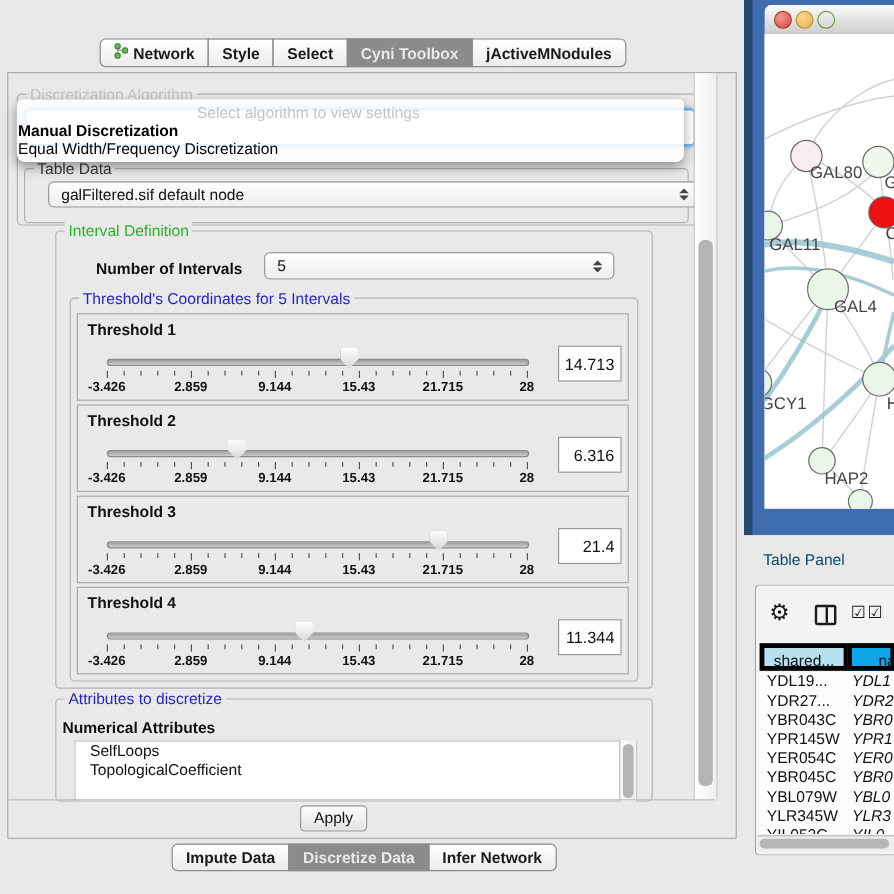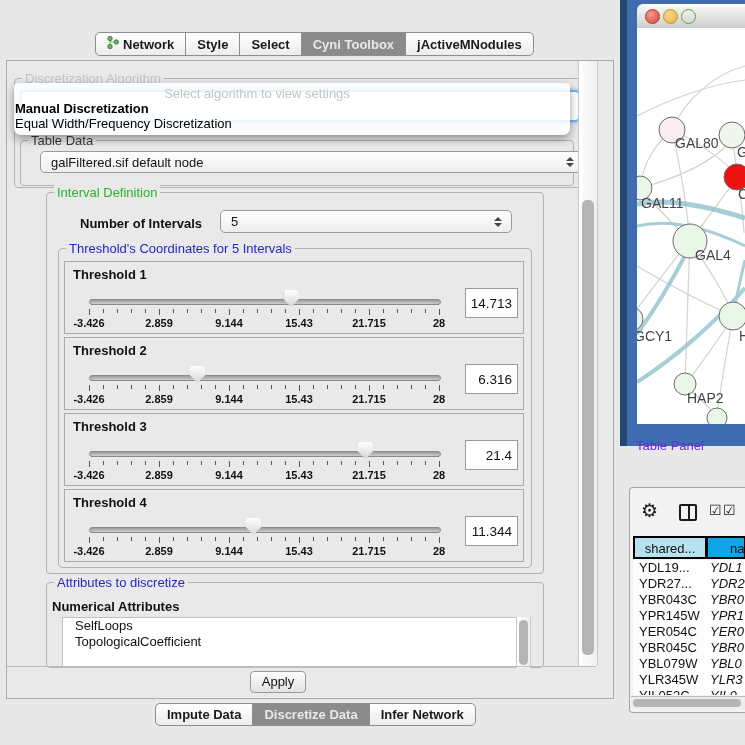--- a/index.html
+++ b/index.html
@@ -11,21 +11,21 @@
   .titlebar{left:0;top:0;width:620px;height:28px;
     background:linear-gradient(#f9f9f9,#d2d2d2);border-bottom:1px solid #a8a8a8;}
   .titlebar .t{position:absolute;left:8px;top:7px;color:#111;}
   .float-ic{position:absolute;left:583px;top:9px;width:9px;height:9px;border:1.5px solid #222;}
   .close-ic{position:absolute;left:600px;top:5px;font-weight:bold;font-size:14px;color:#111;}
 
   
   .tabrow{display:flex;}
   .tab{background:linear-gradient(#ffffff,#ececec);border:1px solid #8e8e8e;margin-left:-1px;
        padding:3px 11px;font-weight:bold;color:#1a1a1a;white-space:nowrap;display:flex;align-items:center;gap:4px;}
-  .tab:first-child{border-radius:5px 0 0 5px;margin-left:12px;text-align:right;}
+  .tab:first-child{border-radius:5px 0 0 5px;margin-left:0;text-align:right;}
   .tab:last-child{border-radius:0 5px 5px 0;}
   .tab.sel{background:#8b8b8b;color:#e9e9e9;}
   .toptabs{left:83px;top:32px;}
   .bottabs{left:143px;top:703px;}
 
   .main-panel{left:6px;top:60px;width:606px;height:637px;border:1px solid #acacac;background:#e9e9e9;}
 
   
   .group{border:1px solid #b2b2b2;border-radius:4px;}
   .gtitle{position:absolute;background:#e9e9e9;padding:0 3px;white-space:nowrap;}
@@ -75,29 +75,29 @@
   
   .net-frame{left:620px;top:0;width:125px;height:446px;background:#3e6cae;}
   .net-frame .edge{position:absolute;left:0;top:0;width:7px;height:446px;background:#27486e;}
   .net-titlebar{left:637px;top:4px;width:108px;height:24px;border-radius:6px 0 0 0;
     background:linear-gradient(#fbfbfb,#cdcdcd);border-bottom:1px solid #8f8f8f;}
   .light{position:absolute;top:5px;width:13px;height:13px;border-radius:50%;}
   .net-canvas{left:637px;top:28px;width:108px;height:396px;background:#fff;overflow:hidden;}
 
   
   .rightcol{left:620px;top:446px;width:125px;height:299px;background:#e8e8e8;}
-  .tp-title{left:636px;top:438px;color:#6d28d9;}
+  .tp-title{left:636px;top:459px;color:#0c4a6e;}
   .tpanel-box{left:629px;top:487px;width:115px;height:224px;background:#f3f3f3;
               border:1px solid #a3a3a3;border-radius:4px 0 0 4px;border-right:none;}
   .gear{left:641px;top:499px;font-size:19px;color:#1a1a1a;}
   .colsic{left:679px;top:504px;width:14px;height:13px;border:2px solid #1a1a1a;border-radius:2px;}
   .colsic i{position:absolute;left:50%;top:0;width:2px;height:100%;background:#1a1a1a;}
   .cbx{font-size:14px;color:#1a1a1a;}
   .thead{left:633px;top:536px;height:23px;display:flex;}
-  .thcell{border:2px solid #000000;box-sizing:border-box;text-align:center;line-height:21px;overflow:hidden;white-space:nowrap;}
+  .thcell{border:4px solid #000000;box-sizing:border-box;text-align:center;line-height:21px;overflow:hidden;white-space:nowrap;}
   .tbody{left:633px;top:560px;width:112px;height:135px;background:#fdfdfd;overflow:hidden;}
   .trow{position:relative;height:16px;line-height:16px;white-space:nowrap;}
   .trow .c1{position:absolute;left:6px;} .trow .c2{position:absolute;left:77px;font-style:italic;}
   .hsb{left:631px;top:696px;width:114px;height:12px;background:#ededed;border-top:1px solid #bbb;}
   .hsb i{position:absolute;left:2px;top:2px;width:108px;height:8px;background:#b6b6b6;border-radius:4px;}
 
   .netlabel{font-size:14px;fill:#444;font-family:"Liberation Sans",sans-serif;}
 </style>
 </head>
 <body>

